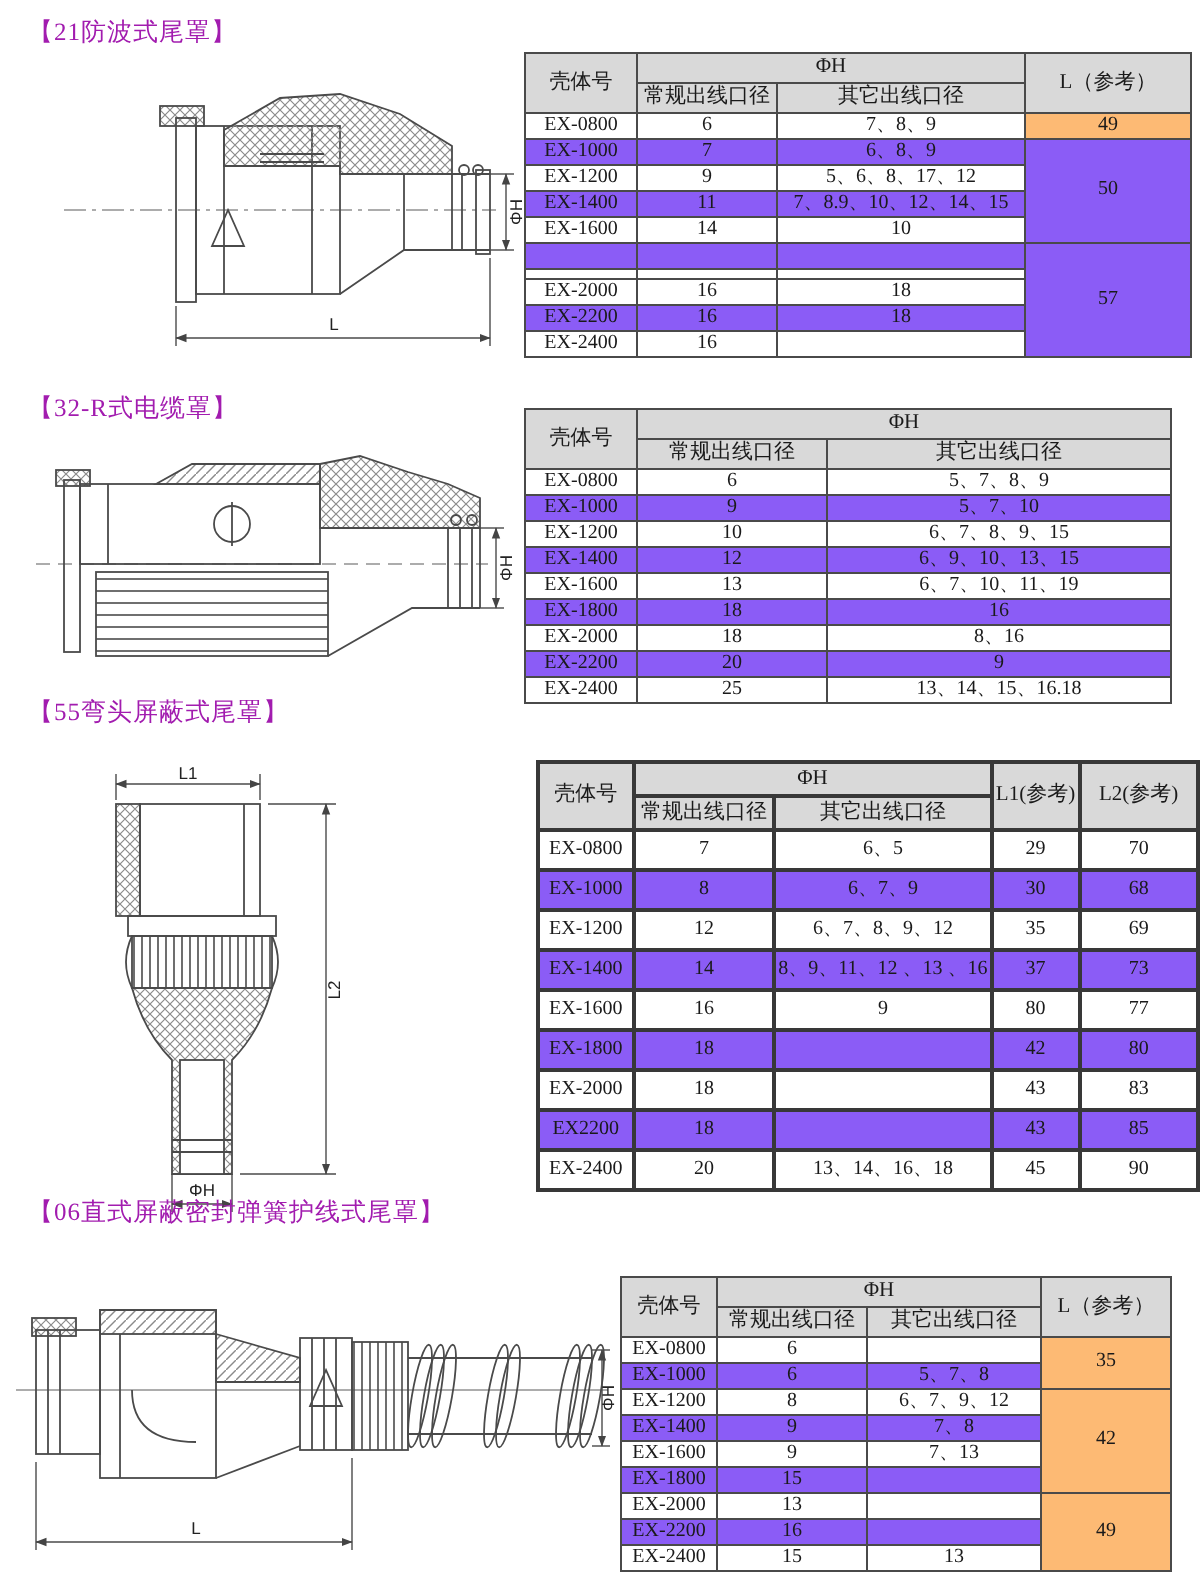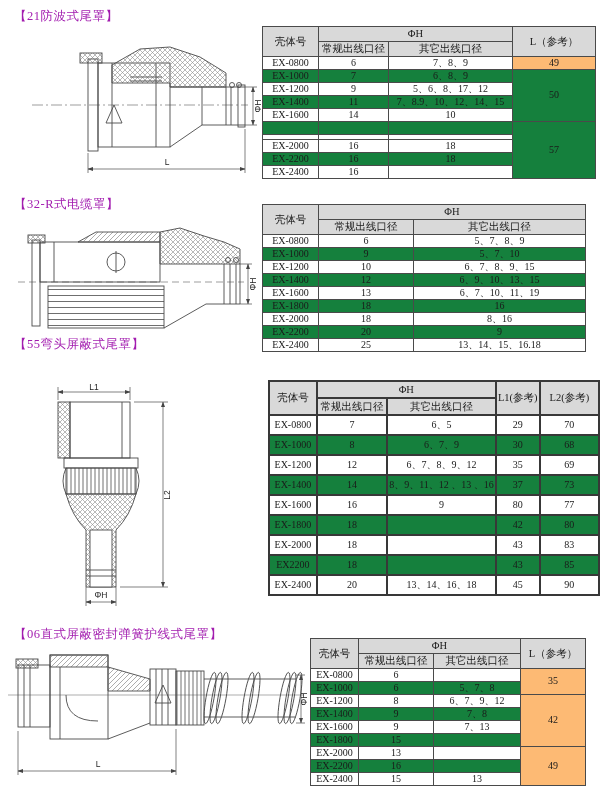--- a/index.html
+++ b/index.html
@@ -25,21 +25,21 @@
   .dim{fill:none;stroke:#4a4a4a;stroke-width:.7;}
   .dimtxt{font-family:"Liberation Sans","DejaVu Sans",sans-serif;font-size:8.5px;fill:#222;}
   
   .spec{position:absolute;border-collapse:collapse;table-layout:fixed;background:#fff;}
   .spec th,.spec td{
     border:1px solid #4a4a4a;font-weight:normal;text-align:center;
     padding:0 1px;white-space:nowrap;overflow:hidden;line-height:1.05;
   }
   .spec th{background:#d9d9d9;font-size:10.5px;height:14px;}
   .spec td{font-size:10px;height:12px;}
-  .spec tr.shade td{background:#15803d;}
+  .spec tr.shade td{background:#8b5cf6;}
   .spec tr.thin td{height:4px;}
   .spec td.refspan{background:#fdba74;}
   #t1{left:262px;top:26px;}
   #t2{left:262px;top:204px;}
   #t3{left:268px;top:380px;}
   #t3 th,#t3 td{border-width:2px;border-color:#383838;}
   #t3 th{height:15px;}
   #t3 td{height:18px;}
   #t4{left:310px;top:638px;}
   #t4 td{height:12px;}
@@ -269,21 +269,21 @@
           <td class="other">9</td>
         </tr>
         <tr>
           <td class="shell">EX-2400</td>
           <td class="regular">25</td>
           <td class="other">13、14、15、16.18</td>
         </tr>
       </tbody>
     </table>
 
-  <div class="sec-title" style="top:336px;">【55弯头屏蔽式尾罩】</div>
+  <div class="sec-title" style="top:348px;">【55弯头屏蔽式尾罩】</div>
 
   <svg class="drawing" style="left:30px;top:382px;" width="150" height="235" viewBox="0 0 150 235">
     <g>
       <line class="dim" x1="28" y1="18" x2="28" y2="5"></line>
       <line class="dim" x1="100" y1="18" x2="100" y2="5"></line>
       <line class="dim" x1="28" y1="10" x2="100" y2="10" marker-start="url(#arr)" marker-end="url(#arr)"></line>
       <text class="dimtxt" x="64" y="7.5" text-anchor="middle">L1</text>
     </g>
     <g>
       <rect class="fxh" x="28" y="20" width="12" height="56"></rect>
@@ -392,21 +392,21 @@
         <tr>
           <td class="shell">EX-2400</td>
           <td class="regular">20</td>
           <td class="other">13、14、16、18</td>
           <td class="ref">45</td>
           <td class="ref">90</td>
         </tr>
       </tbody>
     </table>
 
-  <div class="sec-title" style="top:626px;">【06直式屏蔽密封弹簧护线式尾罩】</div>
+  <div class="sec-title" style="top:598px;">【06直式屏蔽密封弹簧护线式尾罩】</div>
 
   <svg class="drawing" style="left:8px;top:645px;" width="300" height="147" viewBox="0 0 300 147">
     <line class="cls" x1="0" y1="50" x2="296" y2="50"></line>
     <g>
       <rect class="fxh" x="8" y="14" width="22" height="9"></rect>
       <rect class="ln" x="10" y="20" width="32" height="62"></rect>
       <line class="ln" x1="16" y1="20" x2="16" y2="82"></line>
       <line class="ln" x1="22" y1="20" x2="22" y2="82"></line>
       <rect class="ln" x="42" y="10" width="58" height="84"></rect>
       <rect class="fdh" x="42" y="10" width="58" height="12"></rect>

